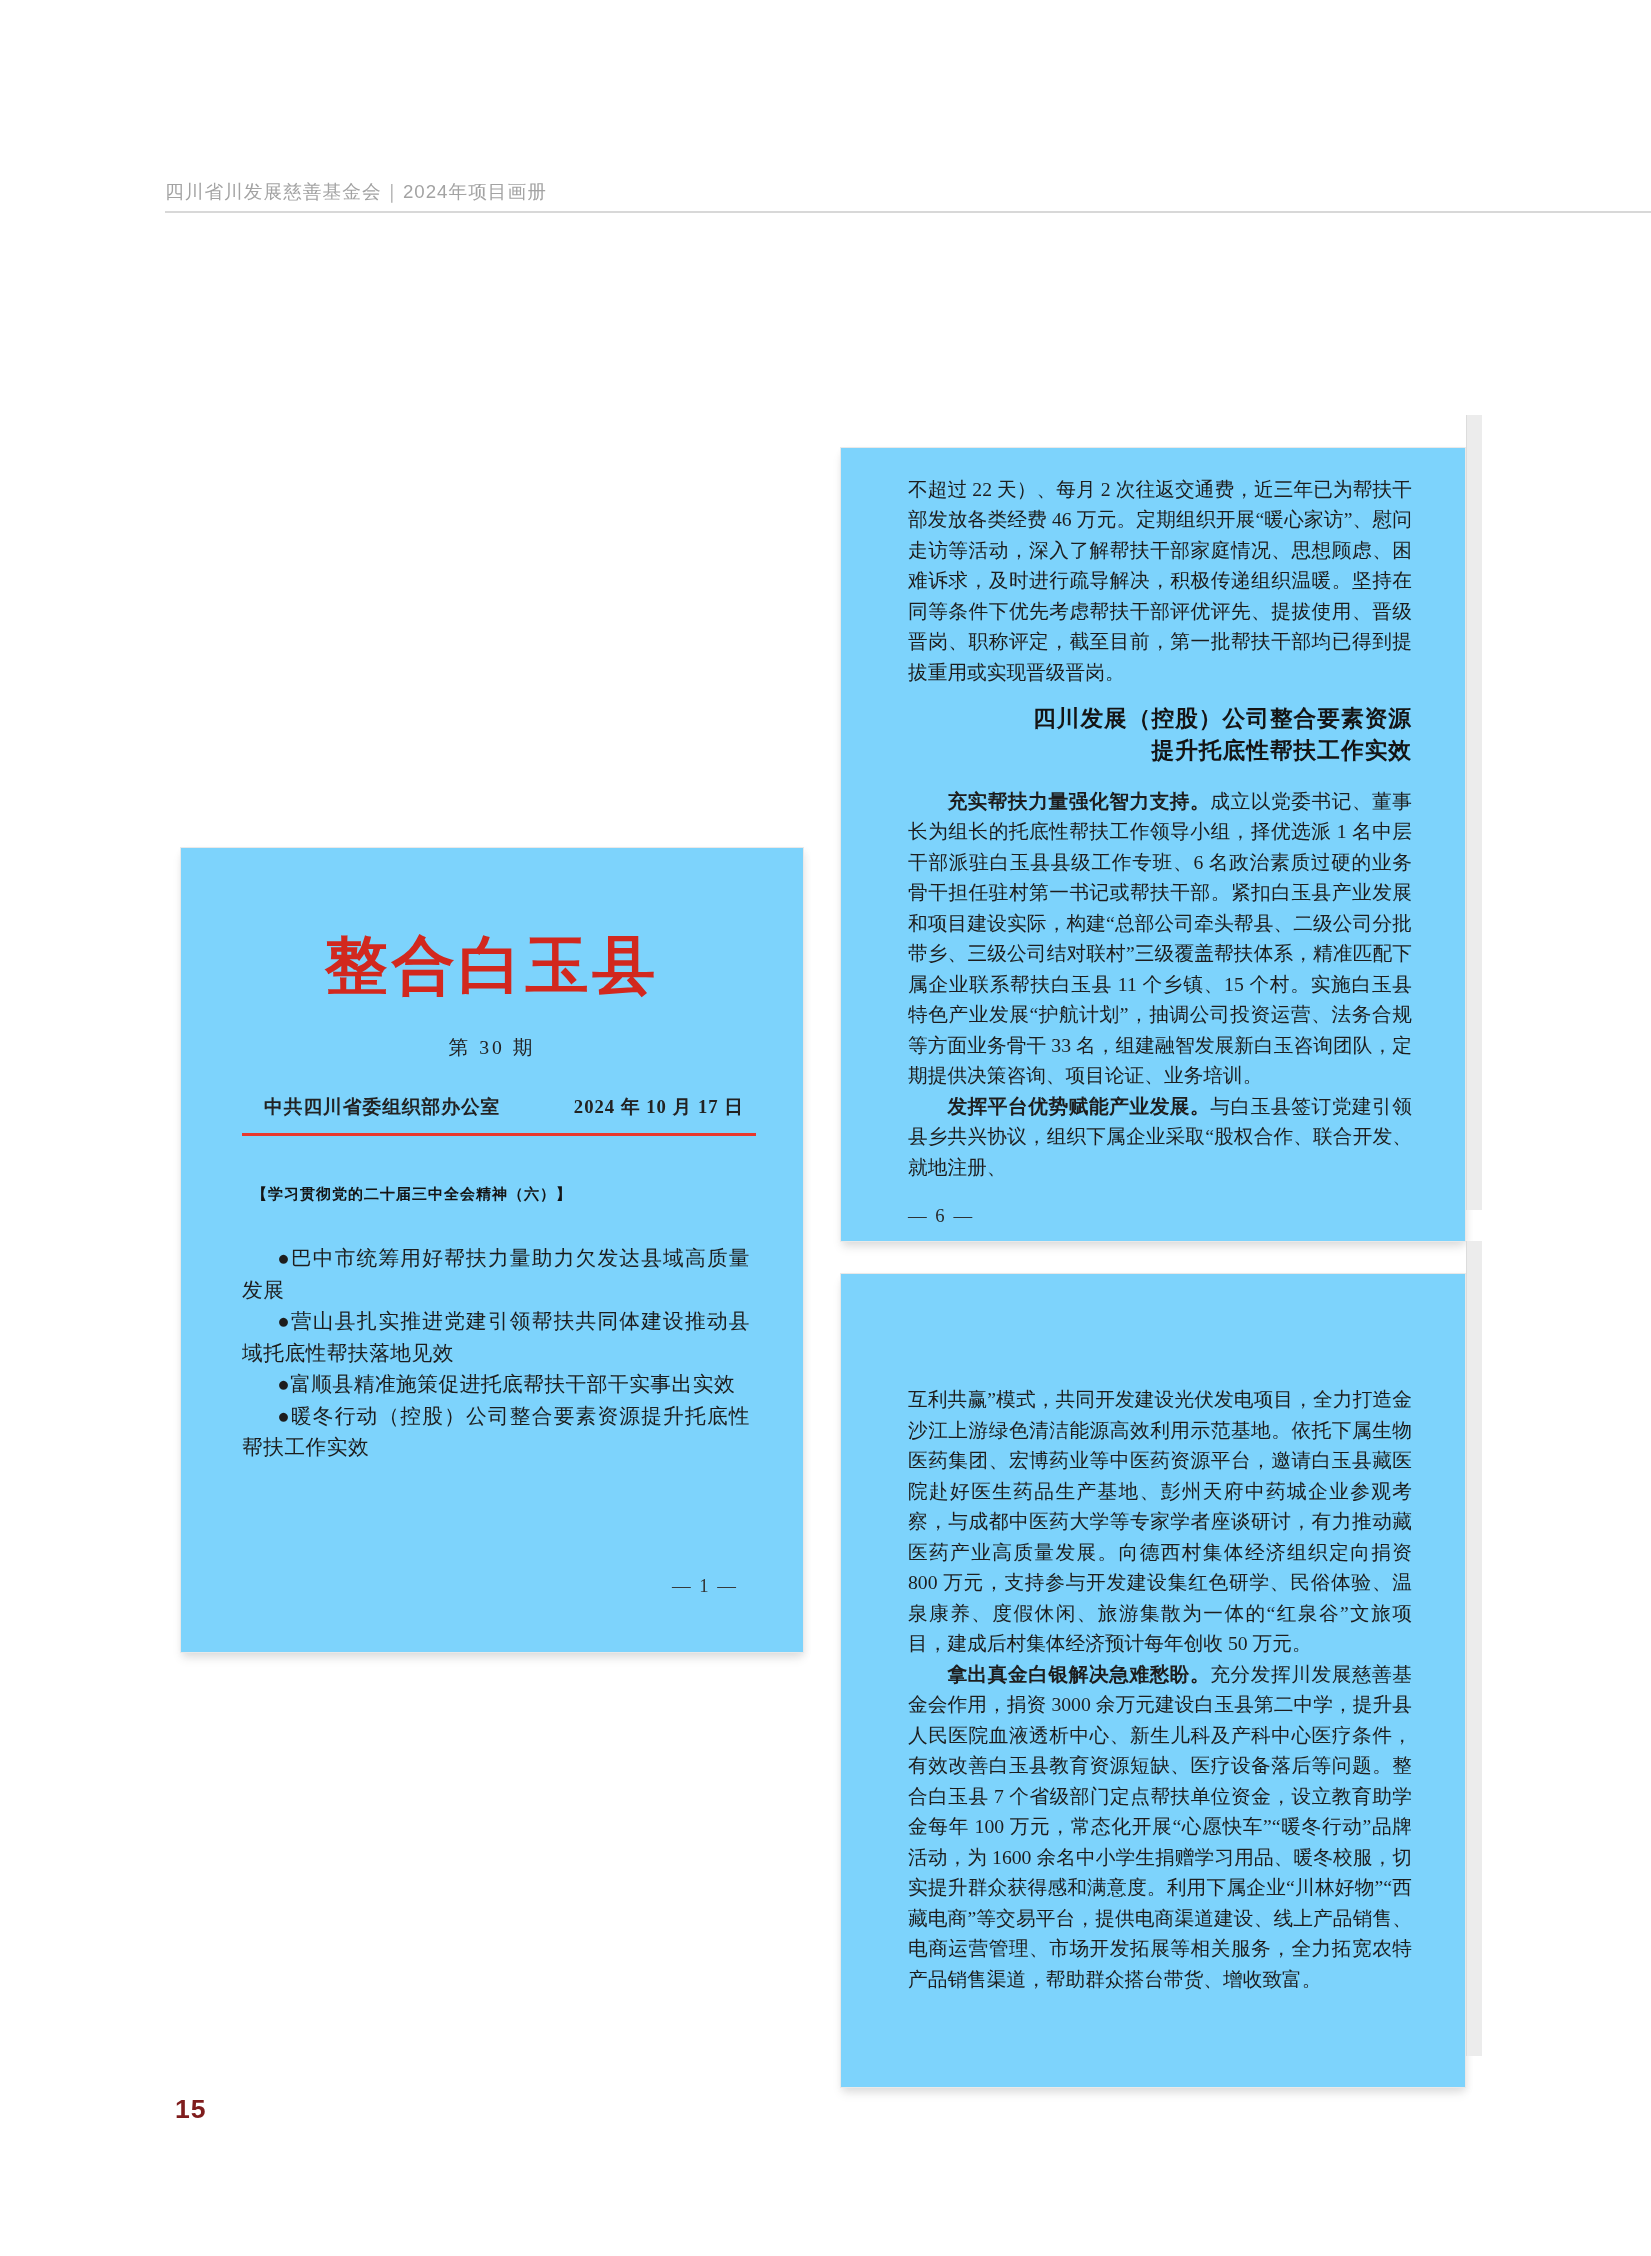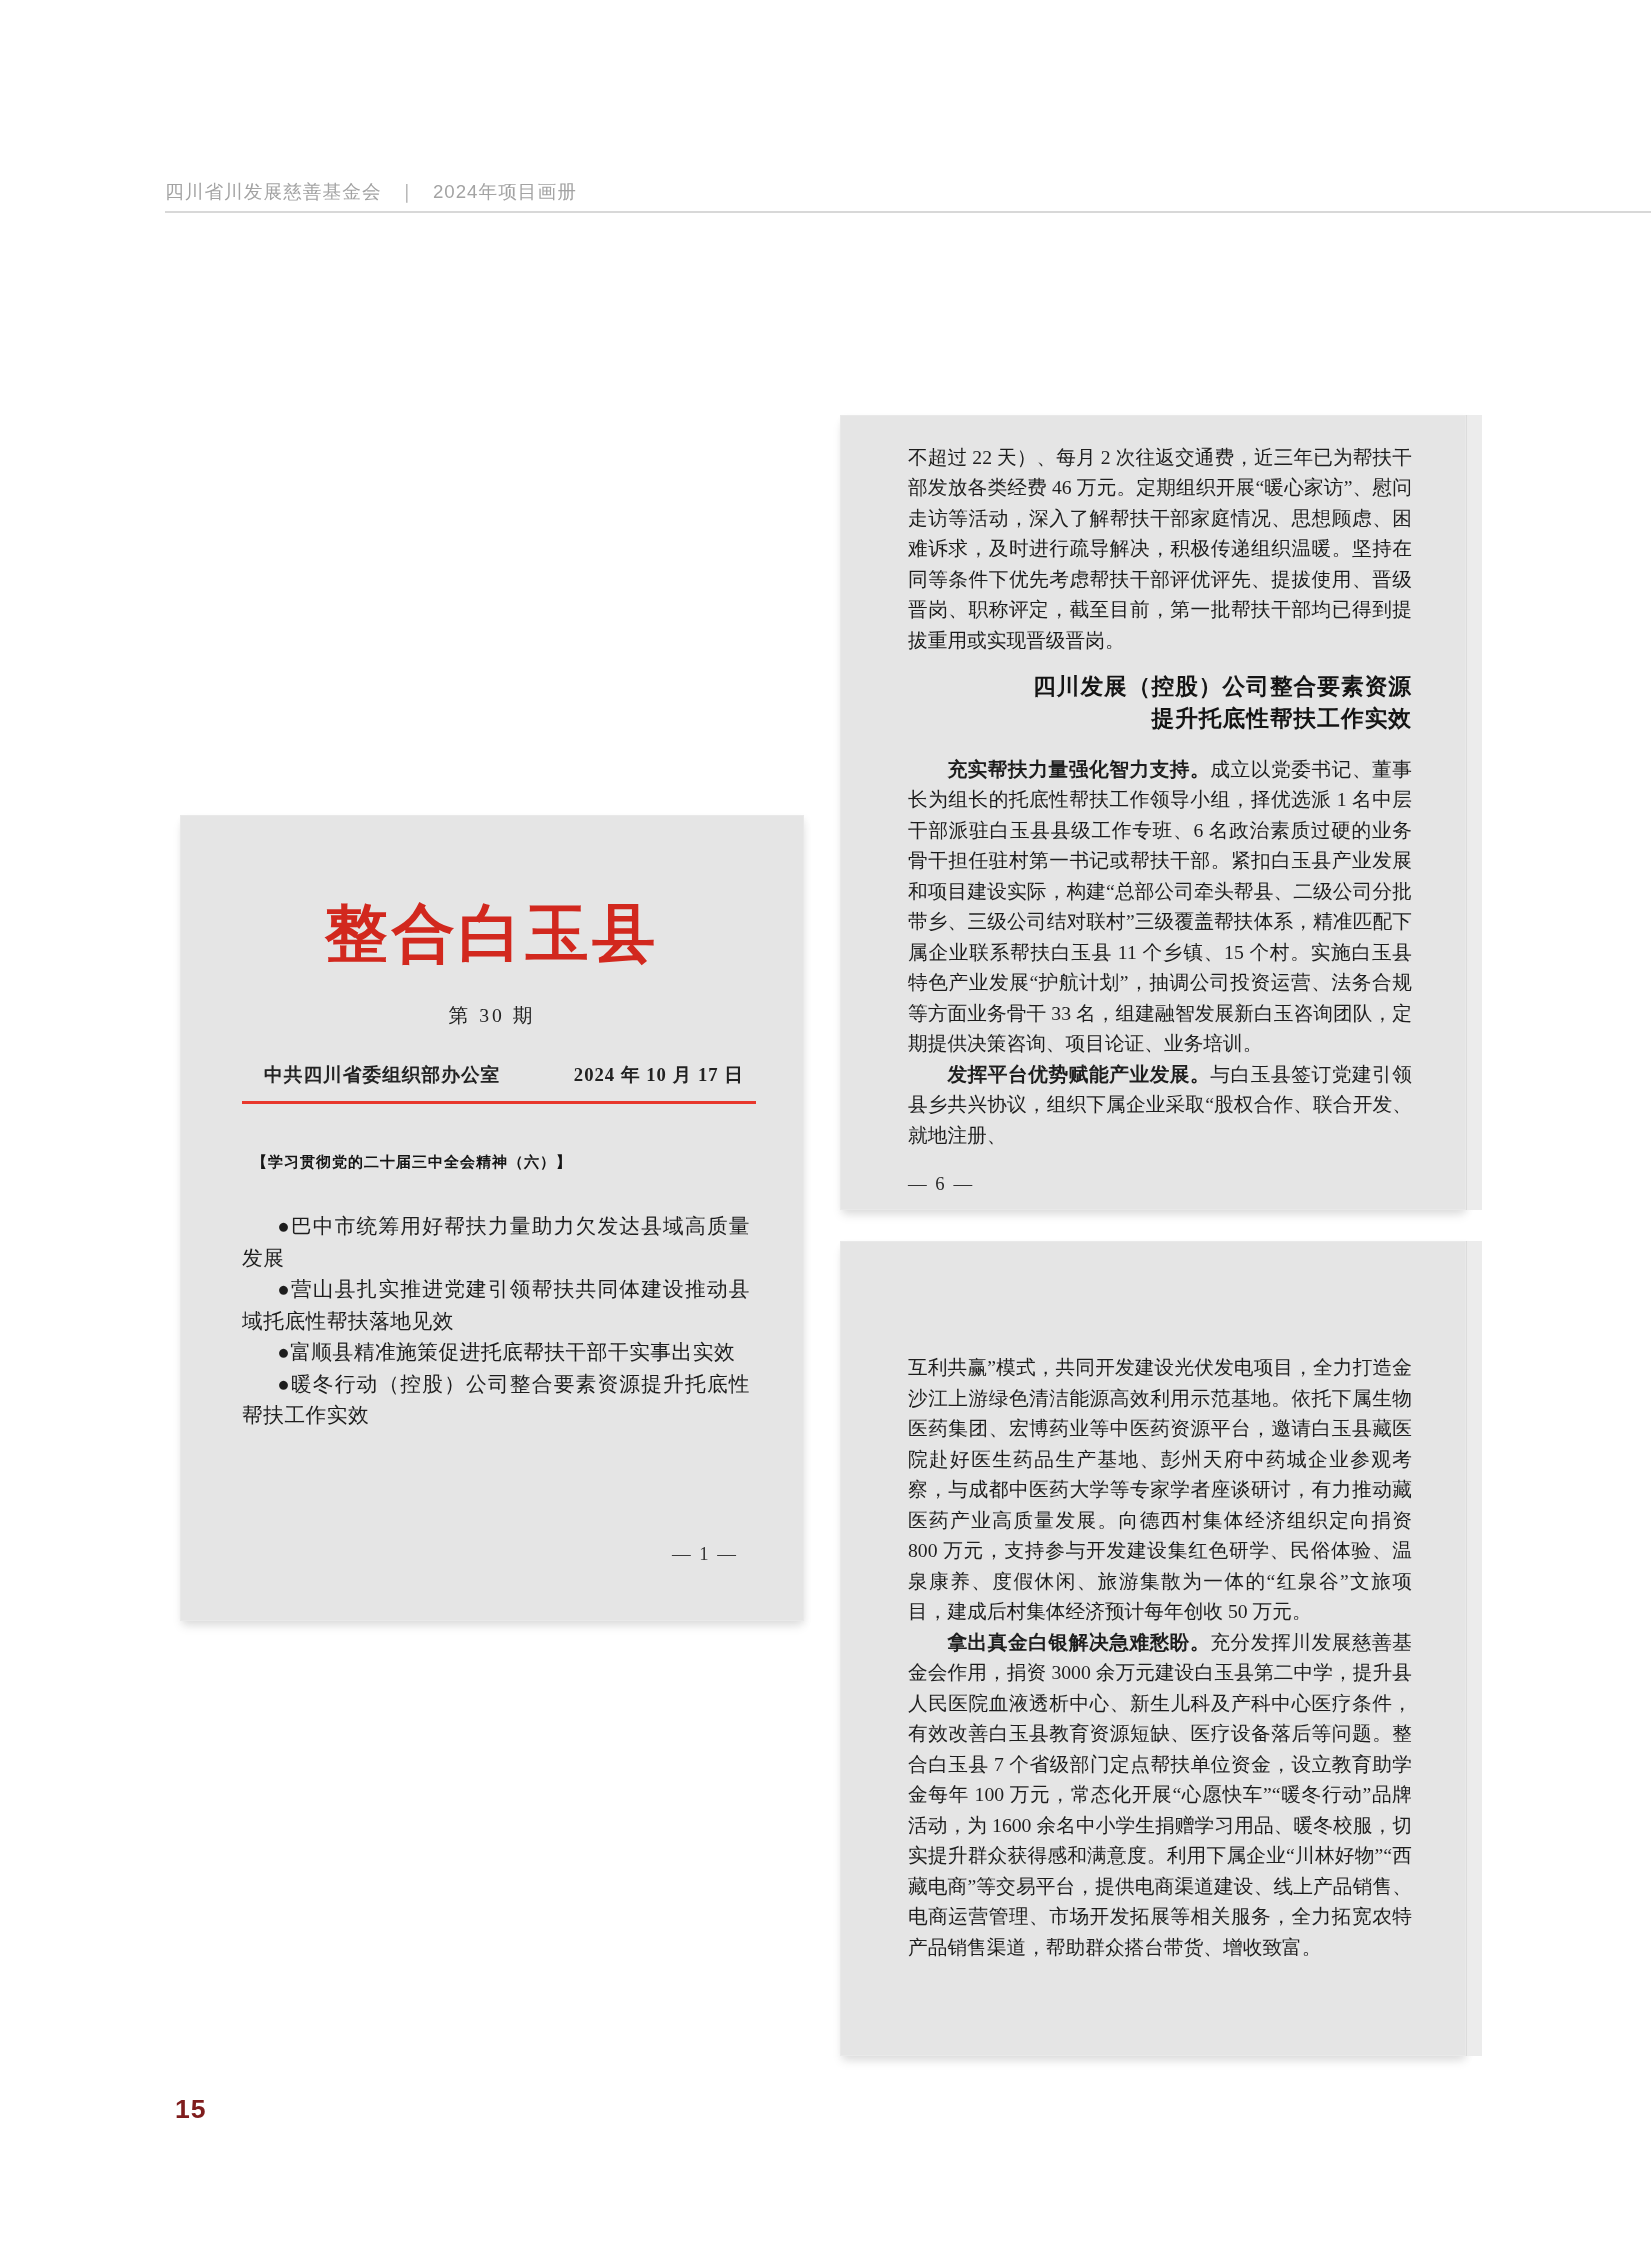--- a/index.html
+++ b/index.html
@@ -10,37 +10,38 @@
     overflow:hidden;
     font-family:"Liberation Serif","DejaVu Serif",serif;
     color:#1f1f1f;
   }
 
   
   .page-header{
     position:absolute;left:165px;top:179px;
     font-family:"Liberation Sans","DejaVu Sans",sans-serif;
     font-size:18.7px;letter-spacing:1px;color:#a3a3a3;
-    display:flex;gap:16px;align-items:baseline;
+    display:flex;gap:1px;align-items:baseline;
   }
   .header-rule{
     position:absolute;left:165px;right:0;top:211px;
     height:2px;background:#d8d8d8;
   }
   .folio{
     position:absolute;left:175px;top:2094px;
     font-family:"Liberation Sans","DejaVu Sans",sans-serif;
     font-size:26.6px;color:#7f1d1d;letter-spacing:1px;font-weight:bold;
   }
 
   
   .panel{
-    position:absolute;background:#e5e5e5;box-sizing:border-box;
+    position:absolute;background:#7dd3fc;box-sizing:border-box;
     border:1px solid #e9e9e9;
     box-shadow:0 6.9px 9.9px -2px rgba(0,0,0,.10), 2px 3px 6.9px rgba(0,0,0,.05);
+    margin-top:32px;
   }
   .edge-strip{
     position:absolute;width:15.8px;background:#ececec;
     border-left:1px solid #dcdcdc;box-sizing:border-box;
   }
 
   
   .panel-a{left:180px;top:815px;width:624px;height:806px;}
   .nl-title{
     margin-top:77px;text-align:center;

